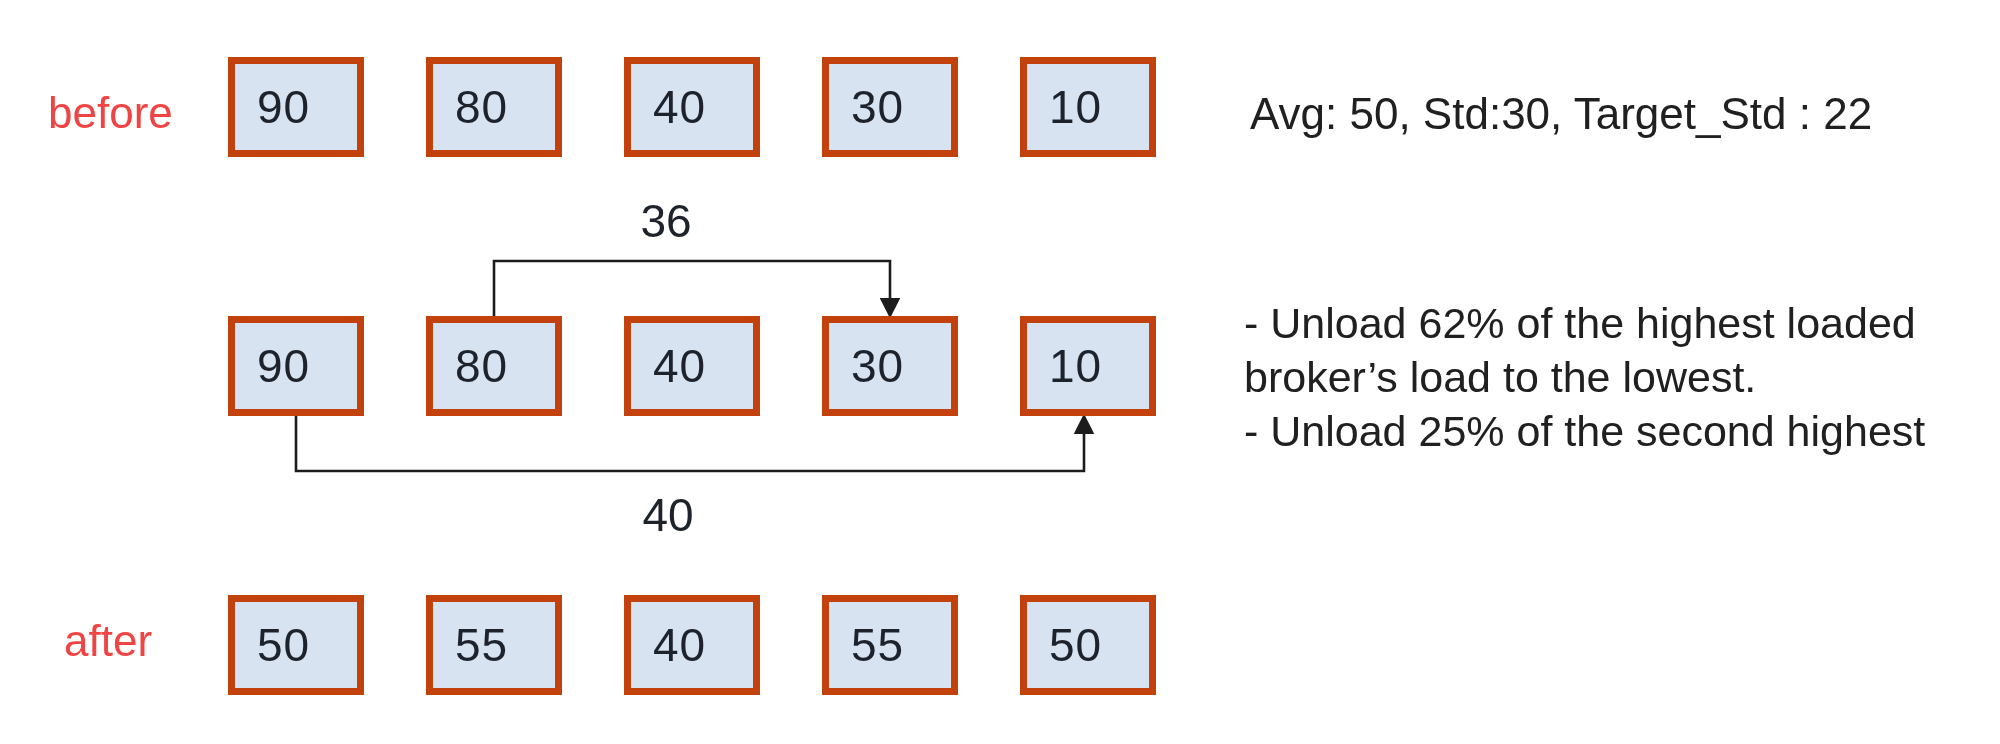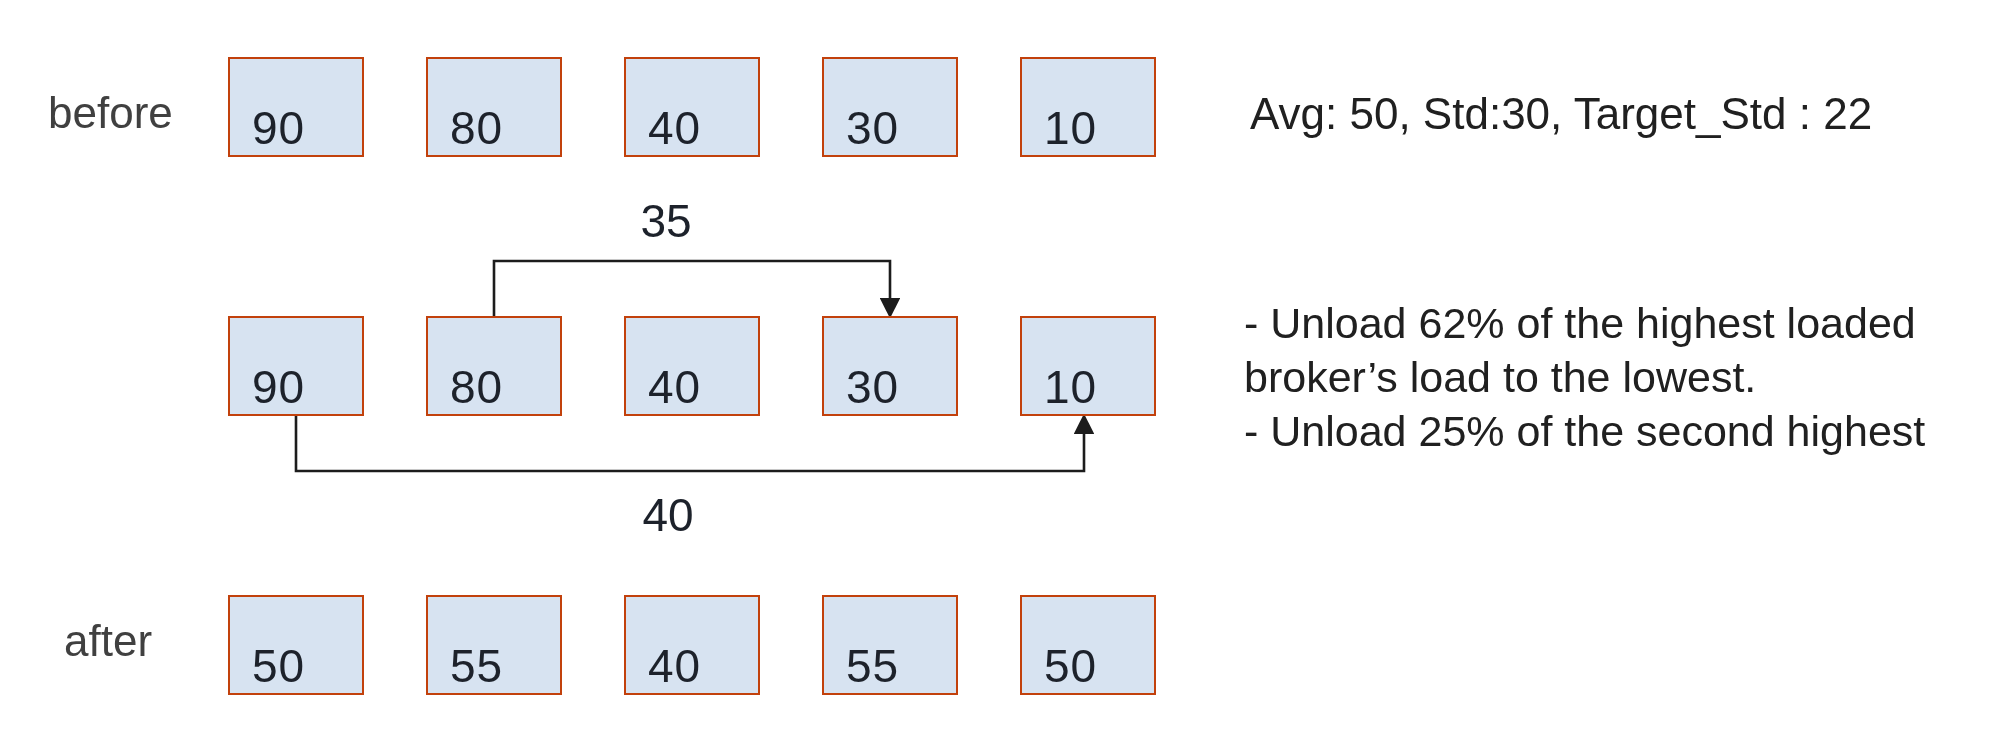--- a/index.html
+++ b/index.html
@@ -14,43 +14,43 @@
     height: 744px;
     background: #ffffff;
     overflow: hidden;
   }
   
   .box {
     position: absolute;
     width: 136px;
     height: 100px;
     background: #d7e3f1;
-    border: 2px solid #c2410c;
+    border: 7px solid #c2410c;
     box-sizing: border-box;
     display: flex;
-    align-items: flex-end;
+    align-items: center;
     padding-left: 22px;
     font-size: 46px;
     color: #1d222b;
     letter-spacing: 1px;
   }
   .c0 { left: 228px; }
   .c1 { left: 426px; }
   .c2 { left: 624px; }
   .c3 { left: 822px; }
   .c4 { left: 1020px; }
   .r0 { top: 57px; }
   .r1 { top: 316px; }
   .r2 { top: 595px; }
 
   
   .row-label {
     position: absolute;
     font-size: 44px;
-    color: #404040;
+    color: #ef4444;
     white-space: nowrap;
   }
   .row-label.before { left: 48px;  top: 88px; }
   .row-label.after  { left: 64px;  top: 616px; }
 
   
   .transfer-amount {
     position: absolute;
     transform: translateX(-50%);
     font-size: 46px;
@@ -97,21 +97,21 @@
   <svg class="arrows" viewBox="0 0 2000 744" aria-hidden="true">
     <defs>
       <marker id="ah" viewBox="0 0 10 10" refX="5" refY="5" markerWidth="8" markerHeight="8" orient="auto-start-reverse">
         <path d="M0,0 L10,5 L0,10 Z" fill="#1c1c1c"></path>
       </marker>
     </defs>
     <path class="arrow-line" d="M494,316 L494,261 L890,261 L890,308" marker-end="url(#ah)"></path>
     <path class="arrow-line" d="M296,416 L296,471 L1084,471 L1084,424" marker-end="url(#ah)"></path>
   </svg>
 
-  <div class="transfer-amount amount-25">35</div>
+  <div class="transfer-amount amount-25">36</div>
   <div class="transfer-amount amount-40">40</div>
 
   <div class="box r0 c0">
       <span>90</span>
     </div>
   <div class="box r0 c1">
       <span>80</span>
     </div>
   <div class="box r0 c2">
       <span>40</span>

